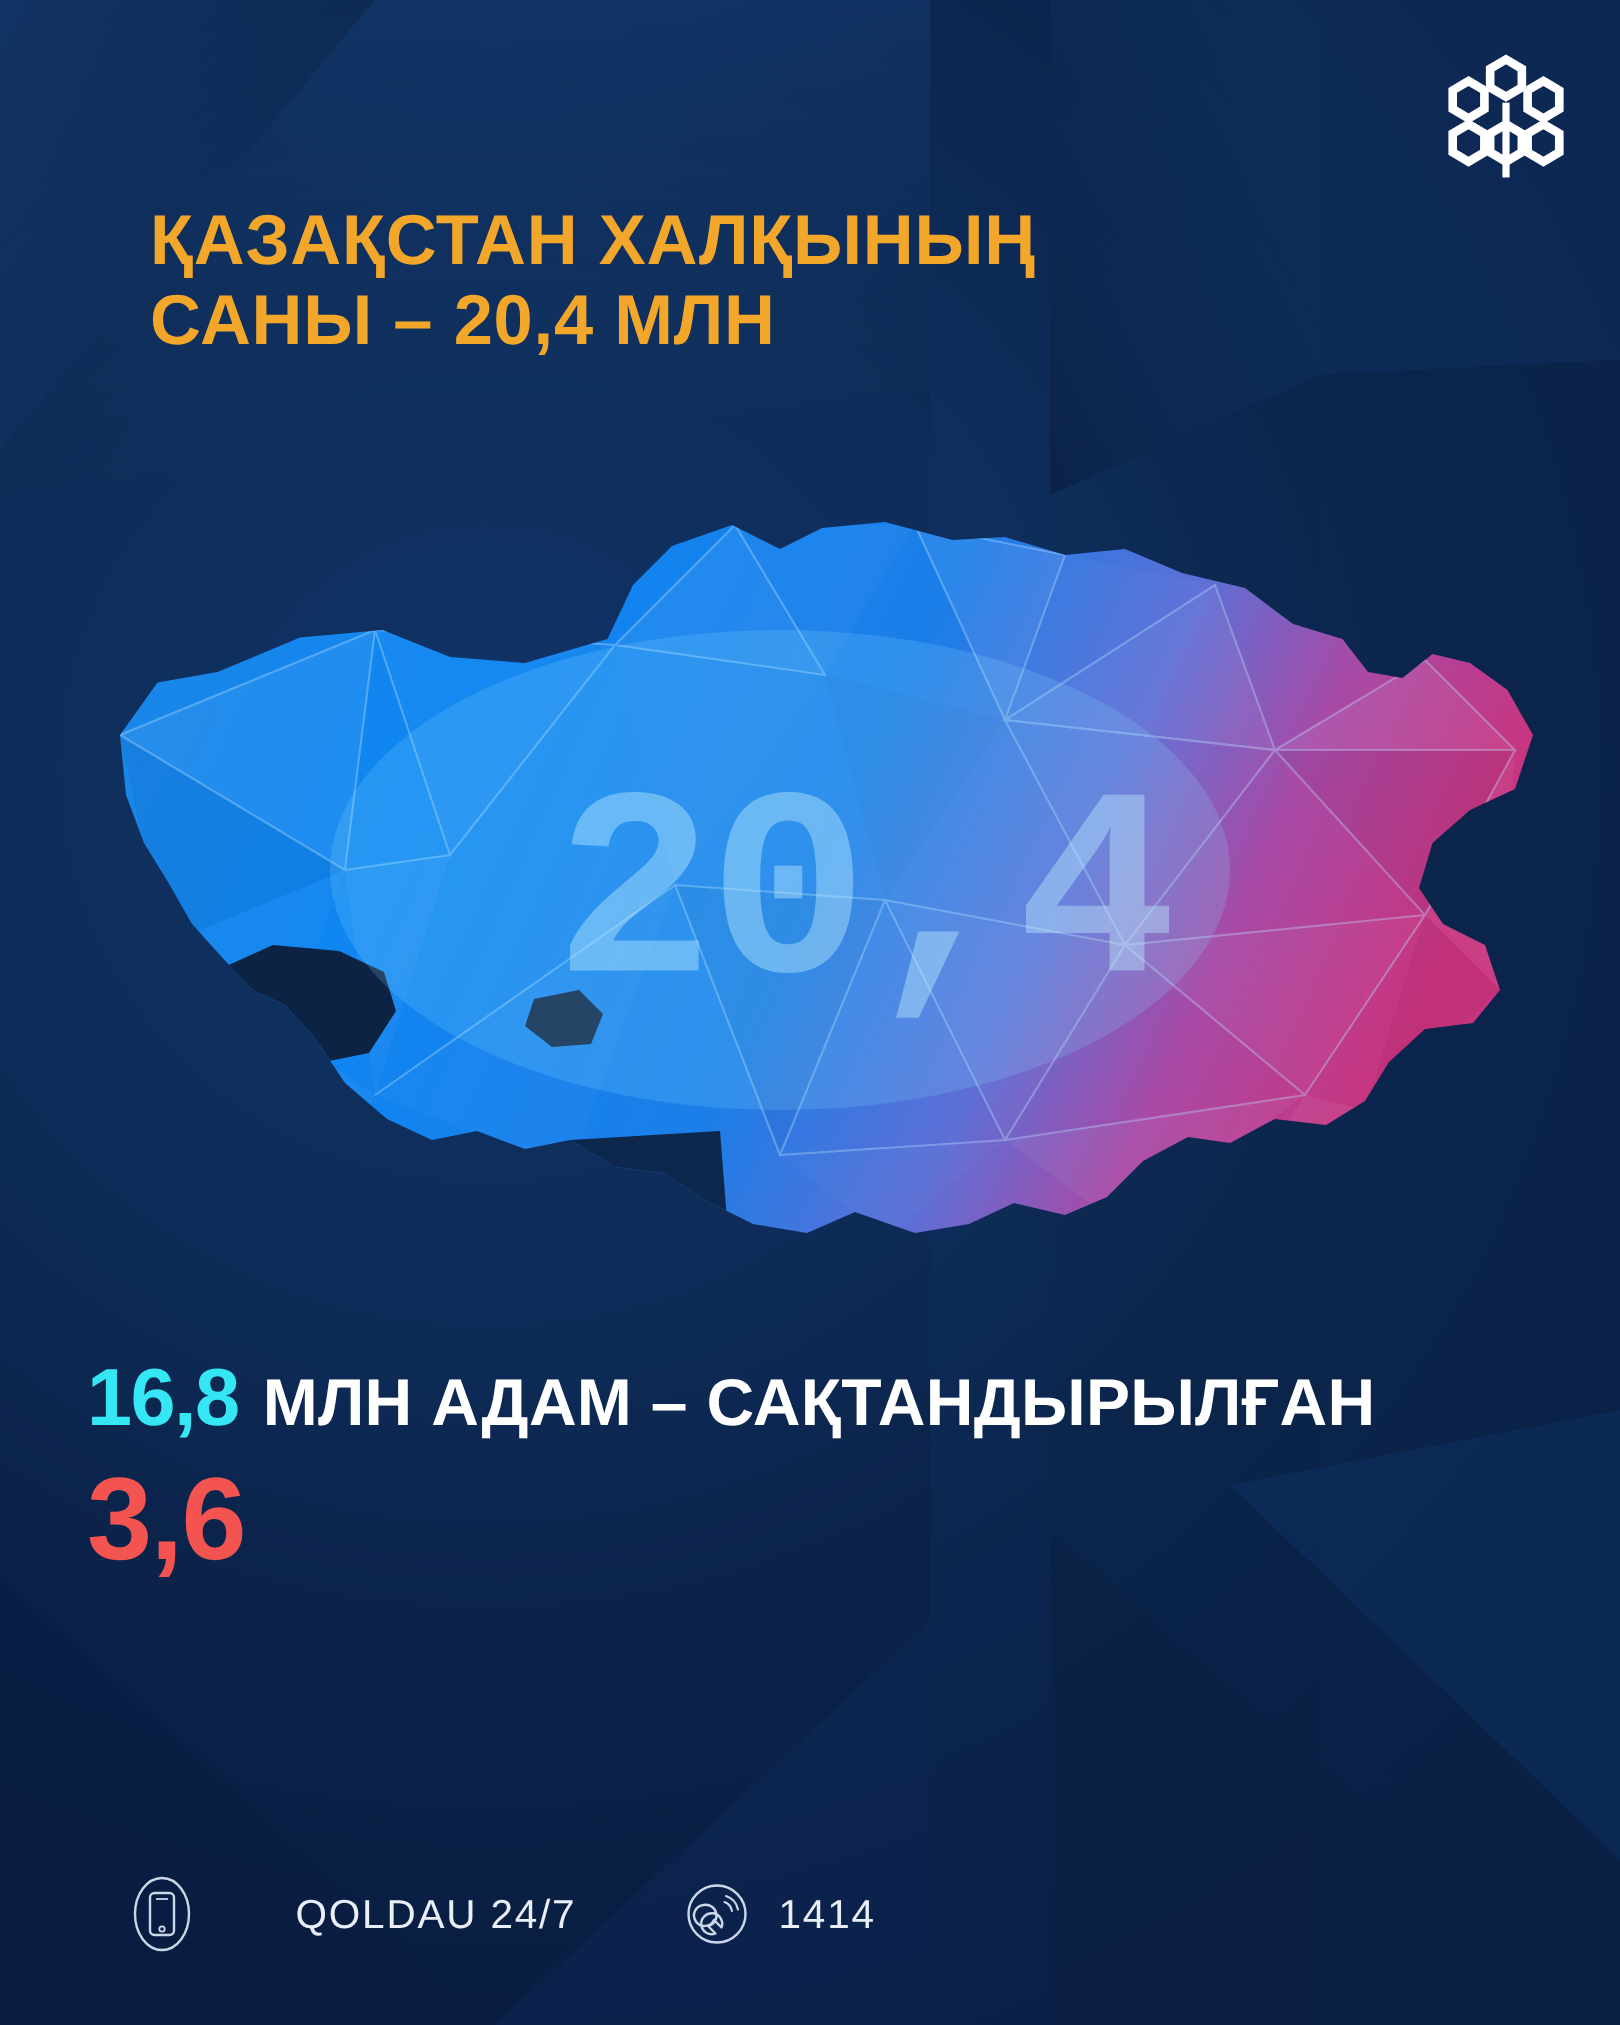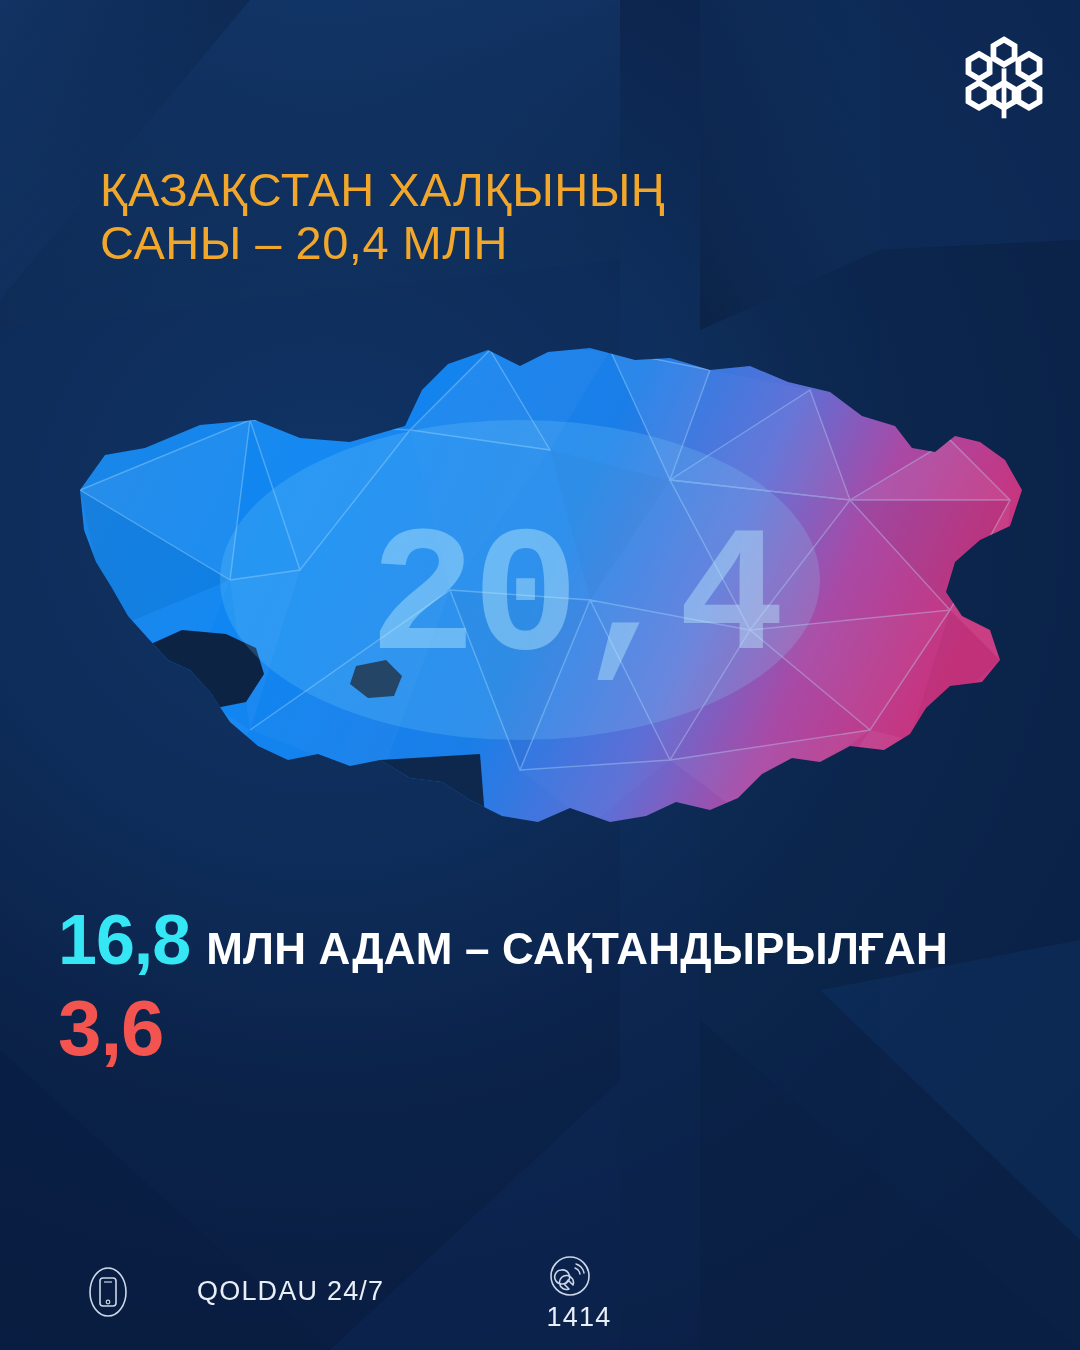--- a/index.html
+++ b/index.html
@@ -33,25 +33,25 @@
     position: absolute;
     top: 30px;
     right: 28px;
     width: 96px;
     height: 96px;
   }
   
   .title {
     position: absolute;
     left: 100px;
-    top: 164px;
+    top: 134px;
     width: 820px;
     color: #f2a72b;
     font-size: 47px;
-    font-weight: normal;
+    font-weight: bold;
     line-height: 1.12;
     letter-spacing: 0.5px;
     white-space: pre-line;
   }
   
   .map-wrap {
     position: absolute;
     left: 50px;
     top: 330px;
     width: 990px;
@@ -82,21 +82,21 @@
     top: 905px;
     width: 990px;
   }
   .stat-row {
     display: flex;
     align-items: baseline;
     white-space: nowrap;
     margin-bottom: 14px;
   }
   .stat-num {
-    font-size: 70px;
+    font-size: 54px;
     font-weight: bold;
     letter-spacing: -1px;
     line-height: 1;
   }
   .stat-num.cyan { color: #35e6f4; }
   .stat-num.red  { color: #f45450; }
   .stat-label {
     color: #ffffff;
     font-size: 44px;
     font-weight: bold;
@@ -113,21 +113,21 @@
     top: 1250px;
     width: 930px;
     display: flex;
     align-items: center;
   }
   .foot-item {
     display: flex;
     align-items: center;
   }
   .foot-item.i0 { width: 370px; gap: 48px; }
-  .foot-item.i1 { width: 230px; flex-direction: column; }
+  .foot-item.i1 { width: 230px; }
   .foot-item.i2 { width: 330px; }
   .foot-icon {
     width: 46px;
     height: 52px;
     flex: 0 0 auto;
     opacity: 0.92;
   }
   .foot-text {
     margin-left: 18px;
     color: #e9eef7;

